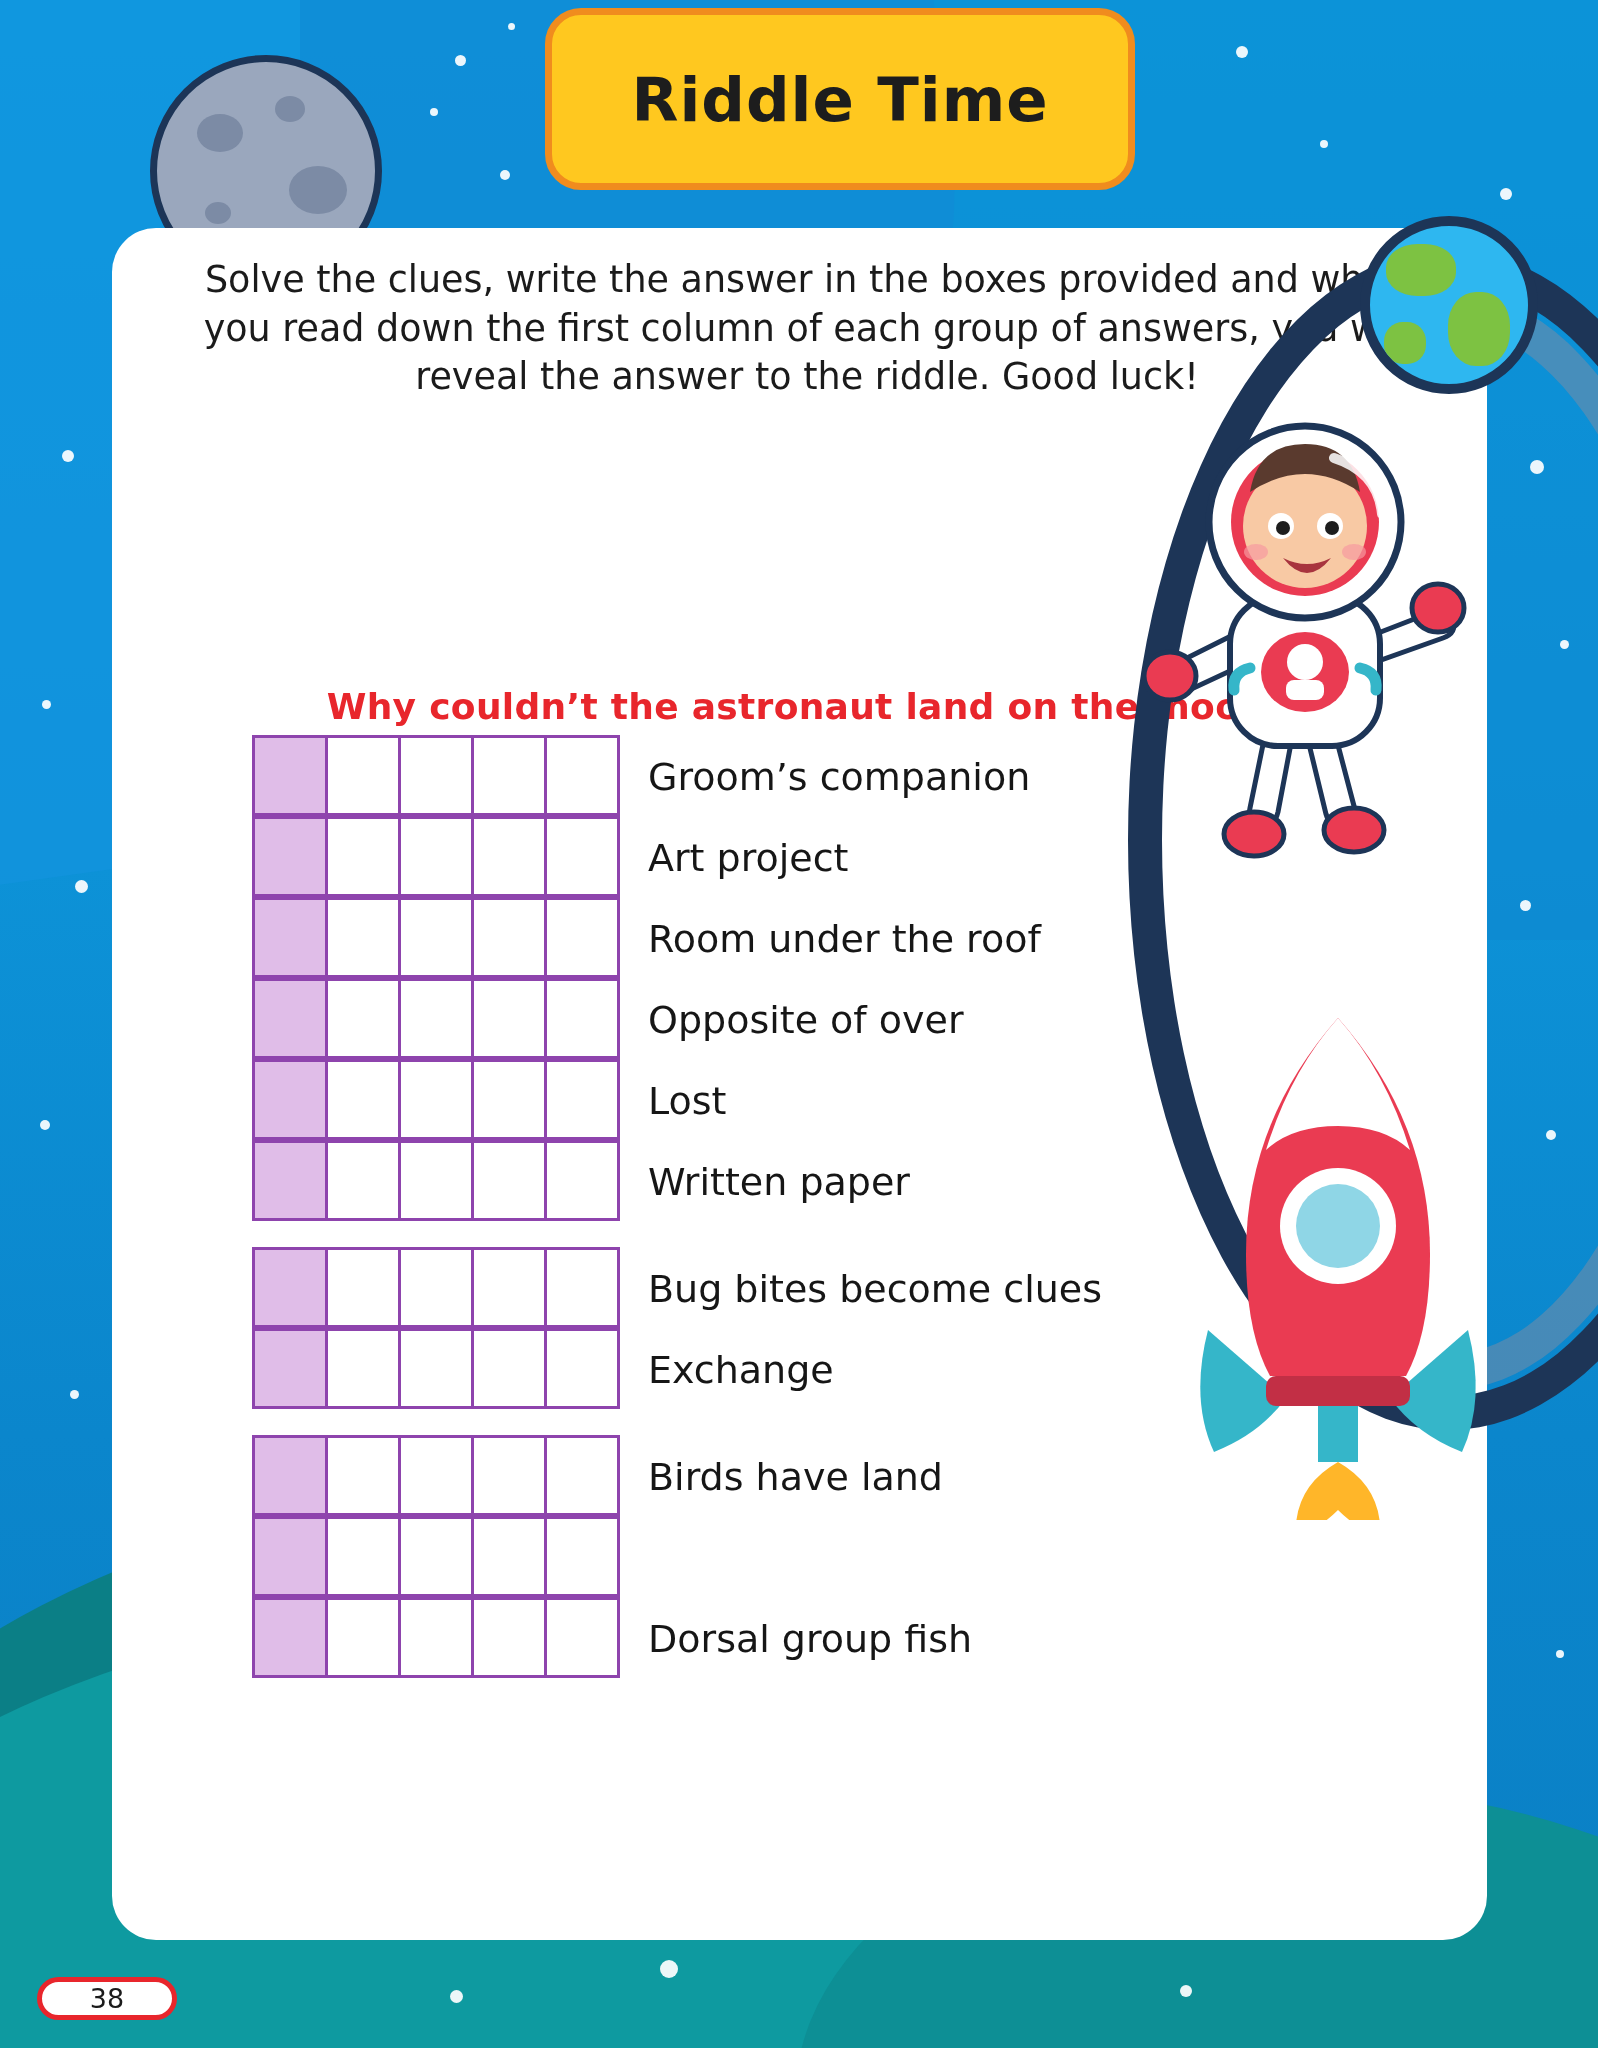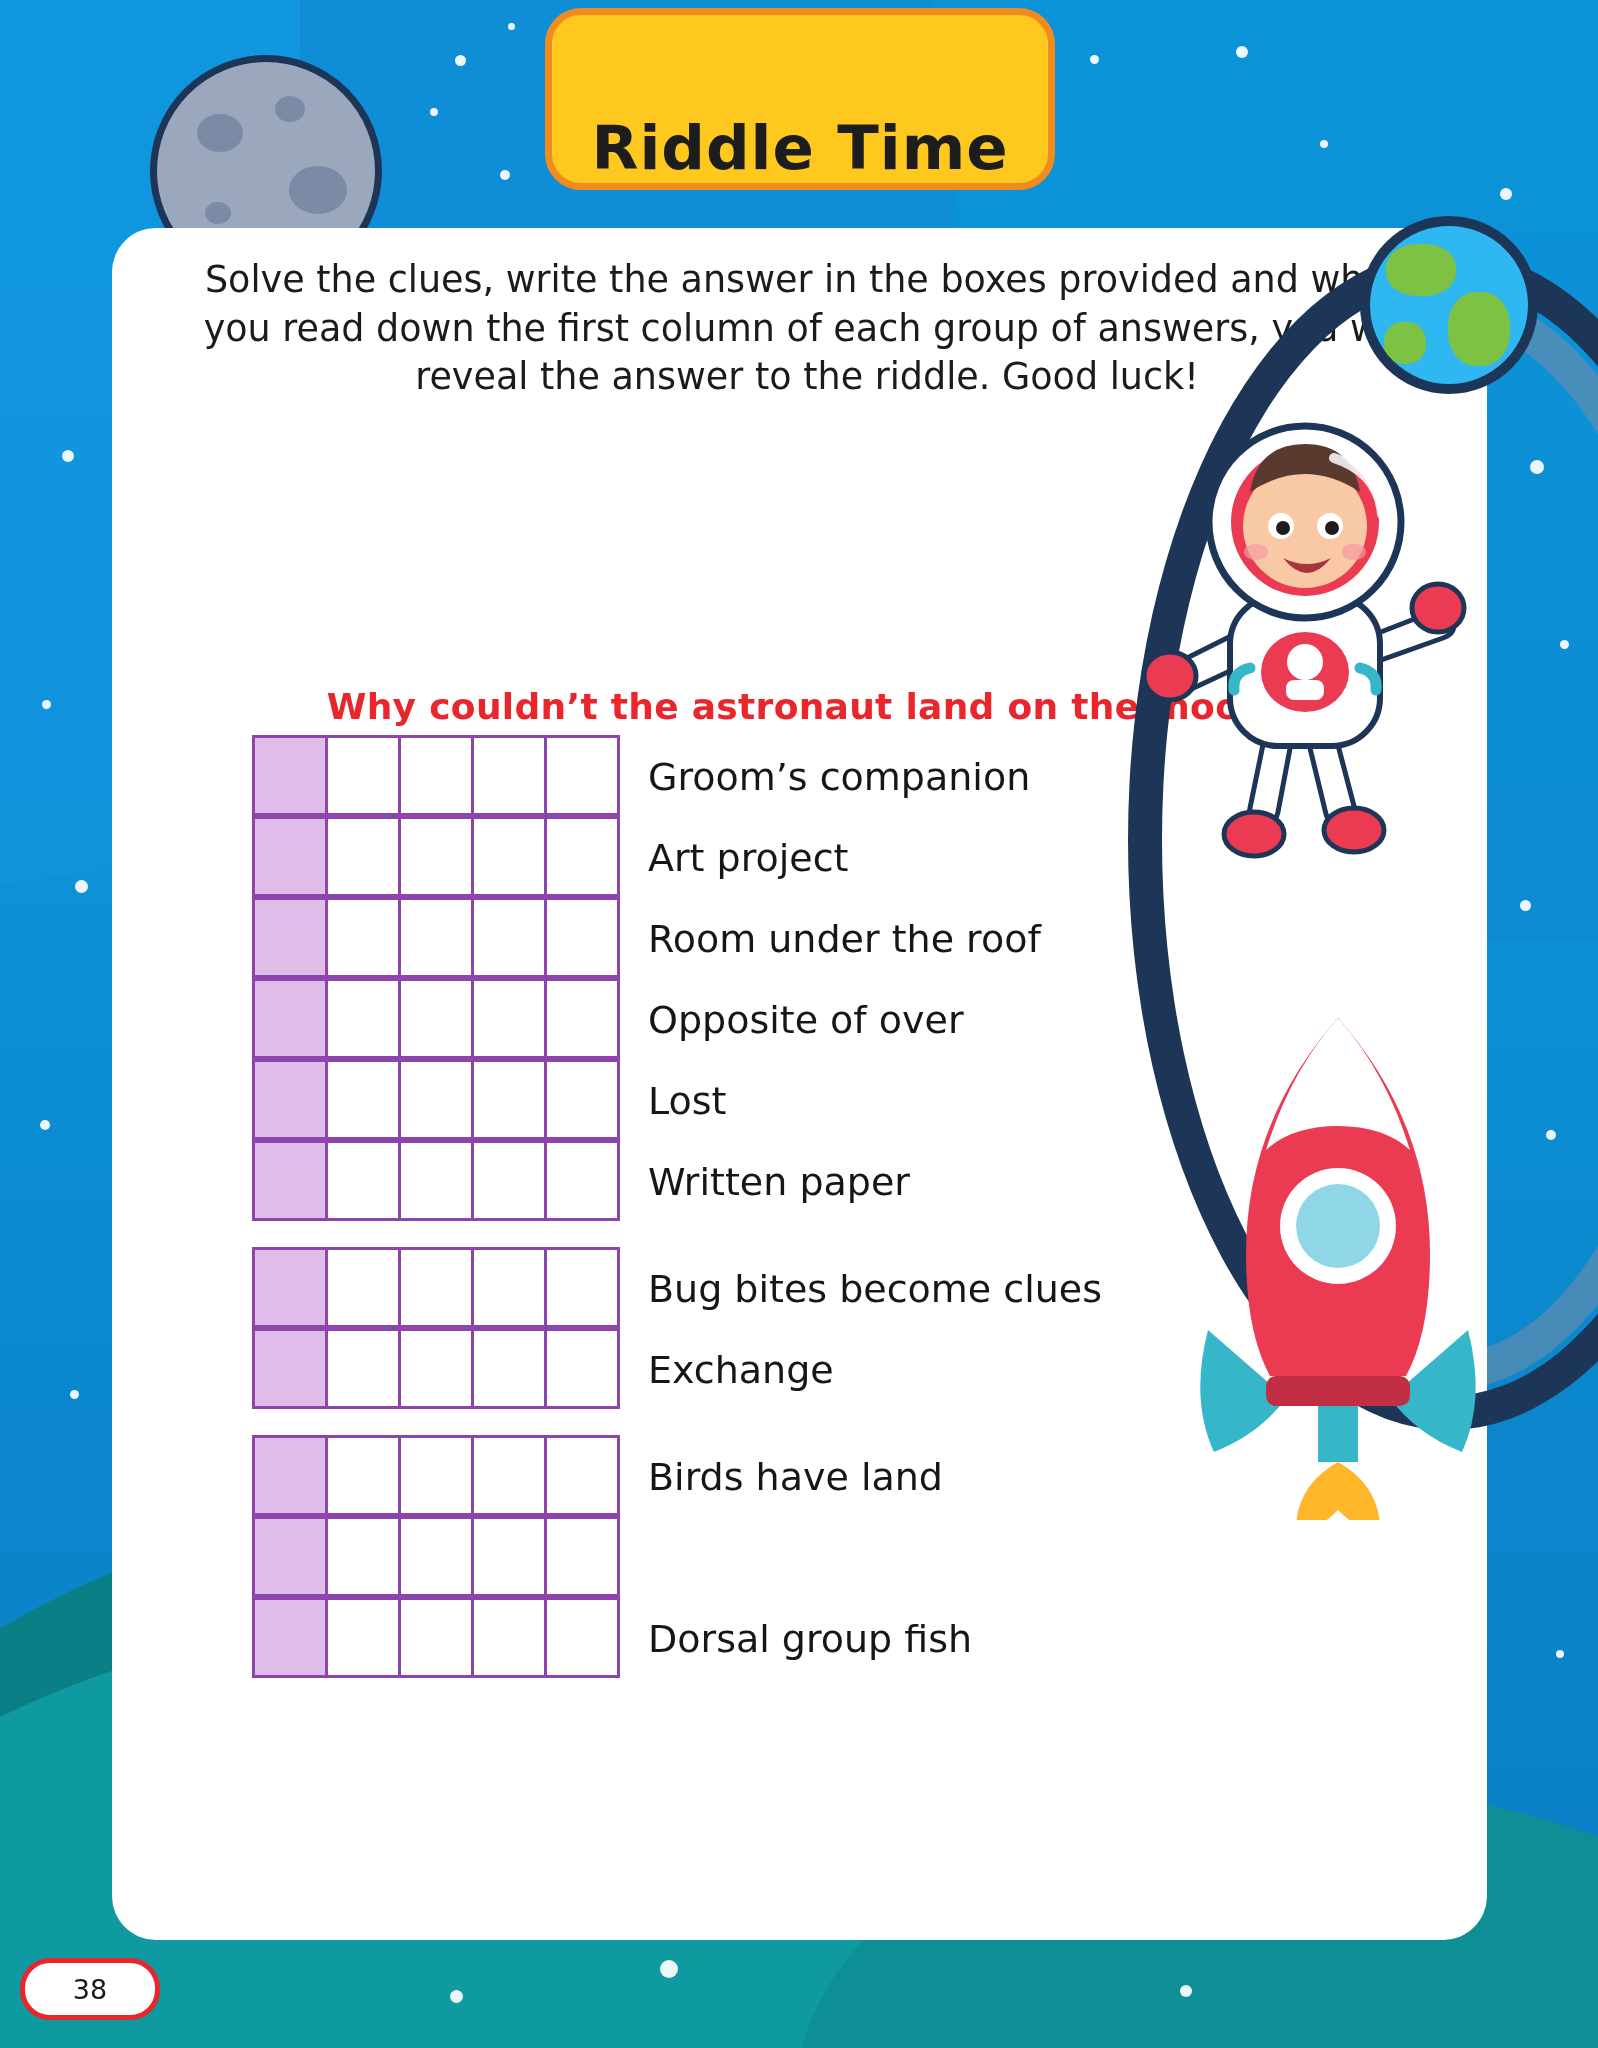--- a/index.html
+++ b/index.html
@@ -76,26 +76,26 @@
     border-radius: 50%;
     background: #9aa7bd;
     border: 7px solid #1d3557;
   }
   .crater { position: absolute; border-radius: 50%; background: #7c8ba5; }
 
   
   .title-banner {
     position: absolute;
     left: 545px; top: 8px;
-    width: 510px; height: 182px;
+    width: 590px; height: 182px;
     background: #ffc81f;
     border: 7px solid #f08c1e;
     border-radius: 36px;
     display: flex;
-    align-items: flex-end;
+    align-items: center;
     justify-content: center;
     z-index: 6;
   }
   .title-text {
     font-family: "DejaVu Sans", sans-serif;
     font-size: 61px;
     font-weight: 700;
     color: #1d1d1d;
     letter-spacing: 1px;
   }
@@ -203,22 +203,22 @@
     z-index: 7;
   }
   .land { position: absolute; background: #7dc242; border-radius: 45%; }
 
   .astronaut { position: absolute; right: 130px; top: 400px; width: 330px; height: 480px; z-index: 7; }
   .rocket { position: absolute; right: 90px; top: 1000px; width: 340px; height: 520px; z-index: 7; }
 
   
   .page-number {
     position: absolute;
-    left: 20px; bottom: 28px;
-    width: 140px; height: 62px;
+    left: 37px; bottom: 28px;
+    width: 140px; height: 43px;
     background: #ffffff;
     border: 5px solid #e8262c;
     border-radius: 30px;
     display: flex;
     align-items: center;
     justify-content: center;
     font-size: 27px;
     color: #1b1b1b;
     z-index: 8;
   }

